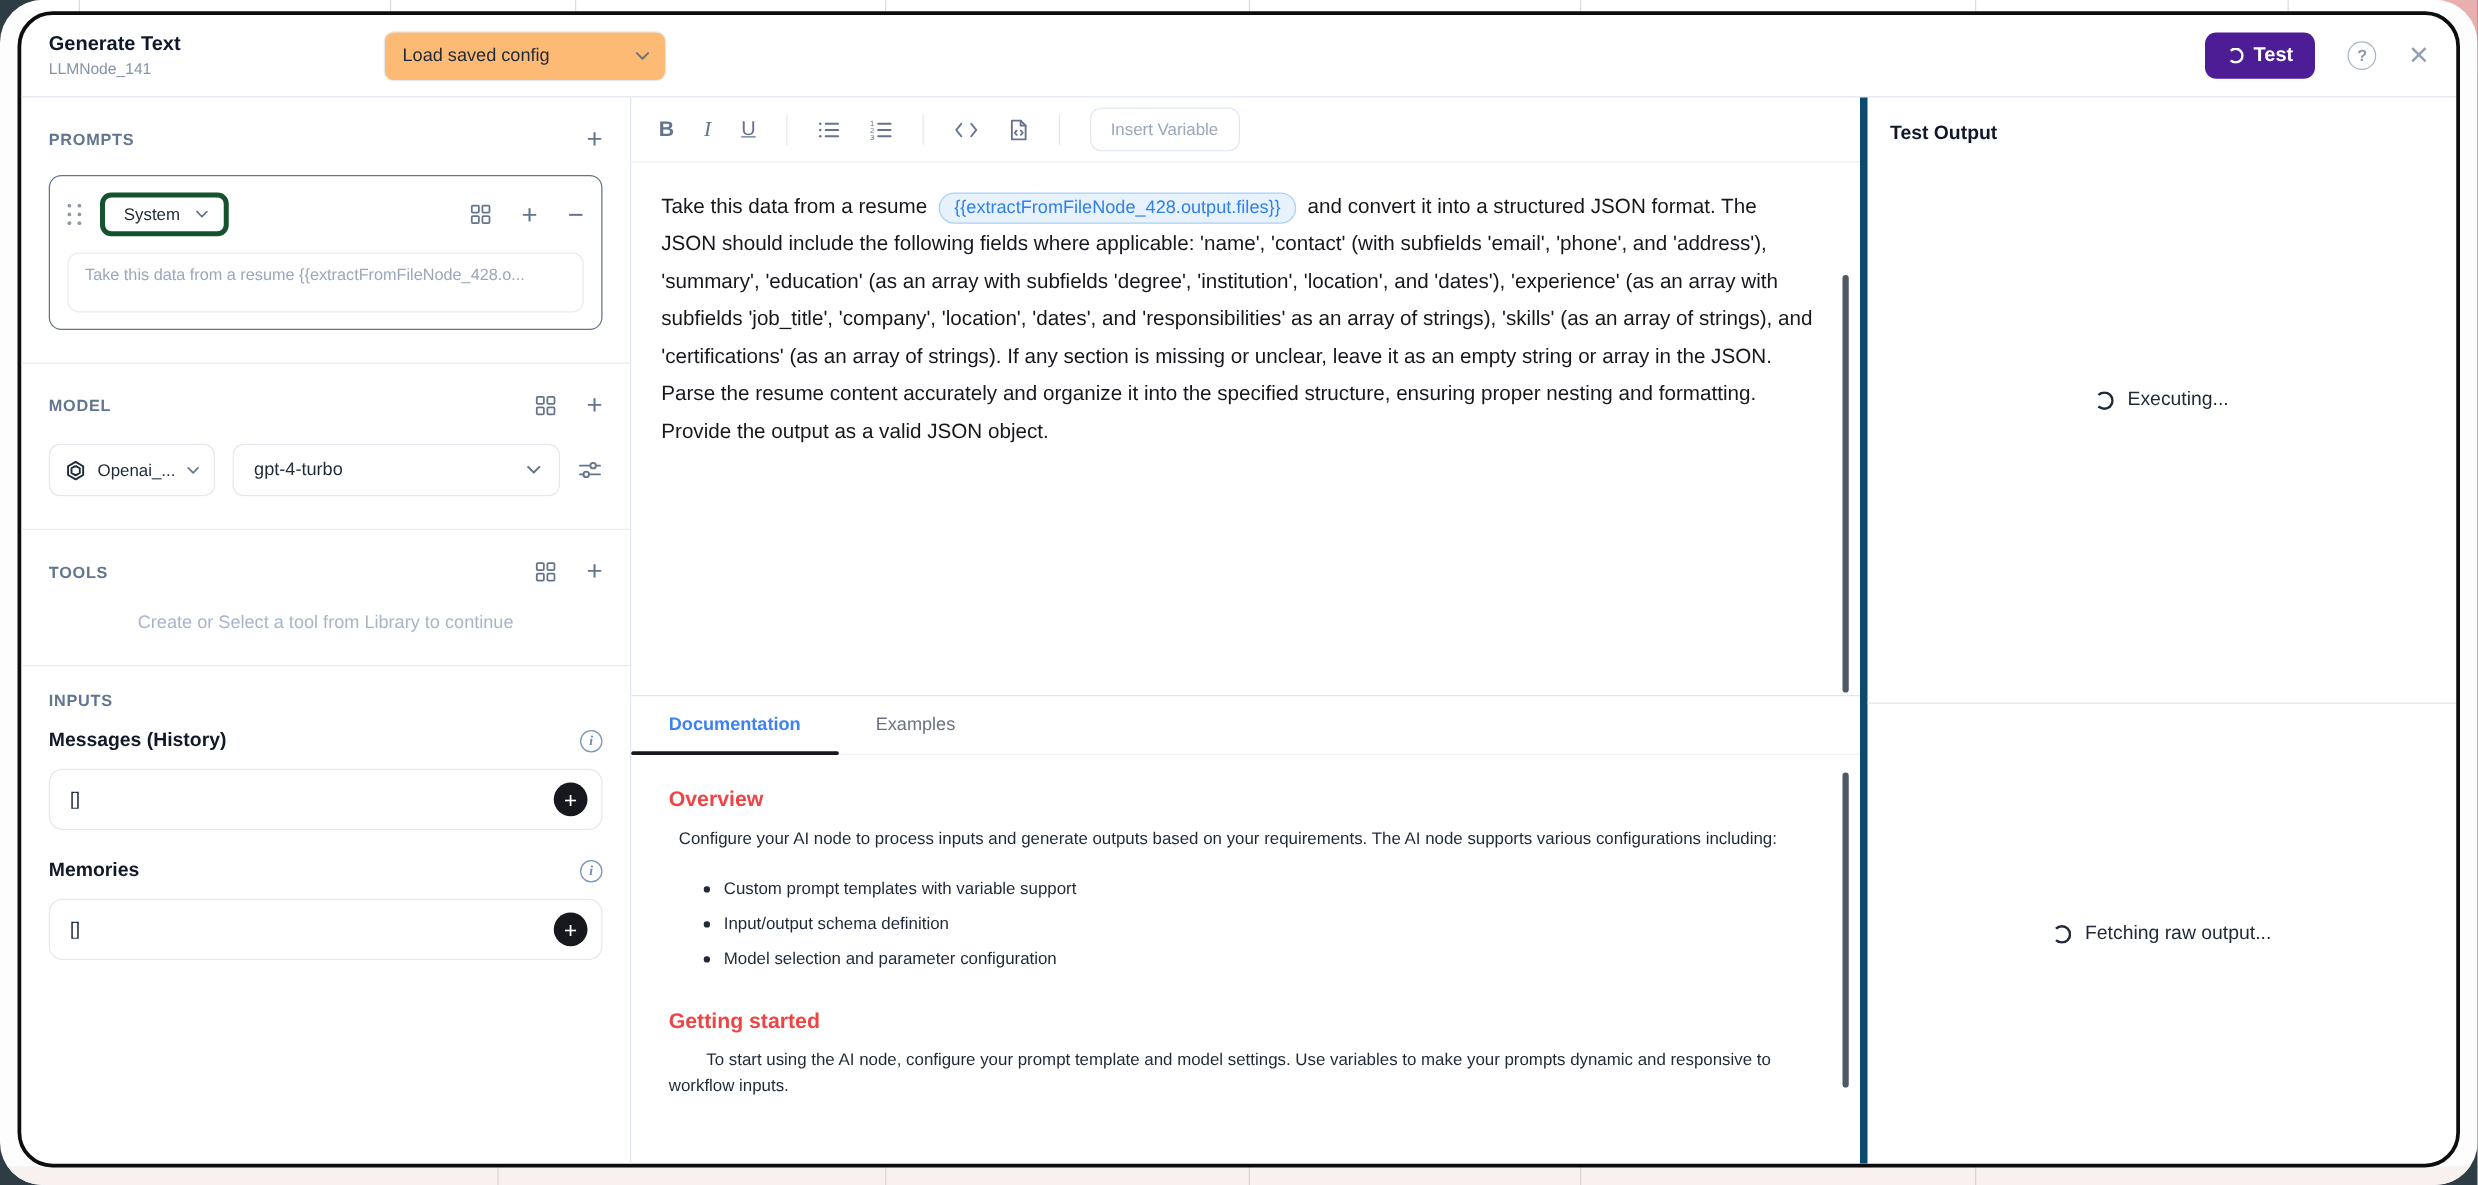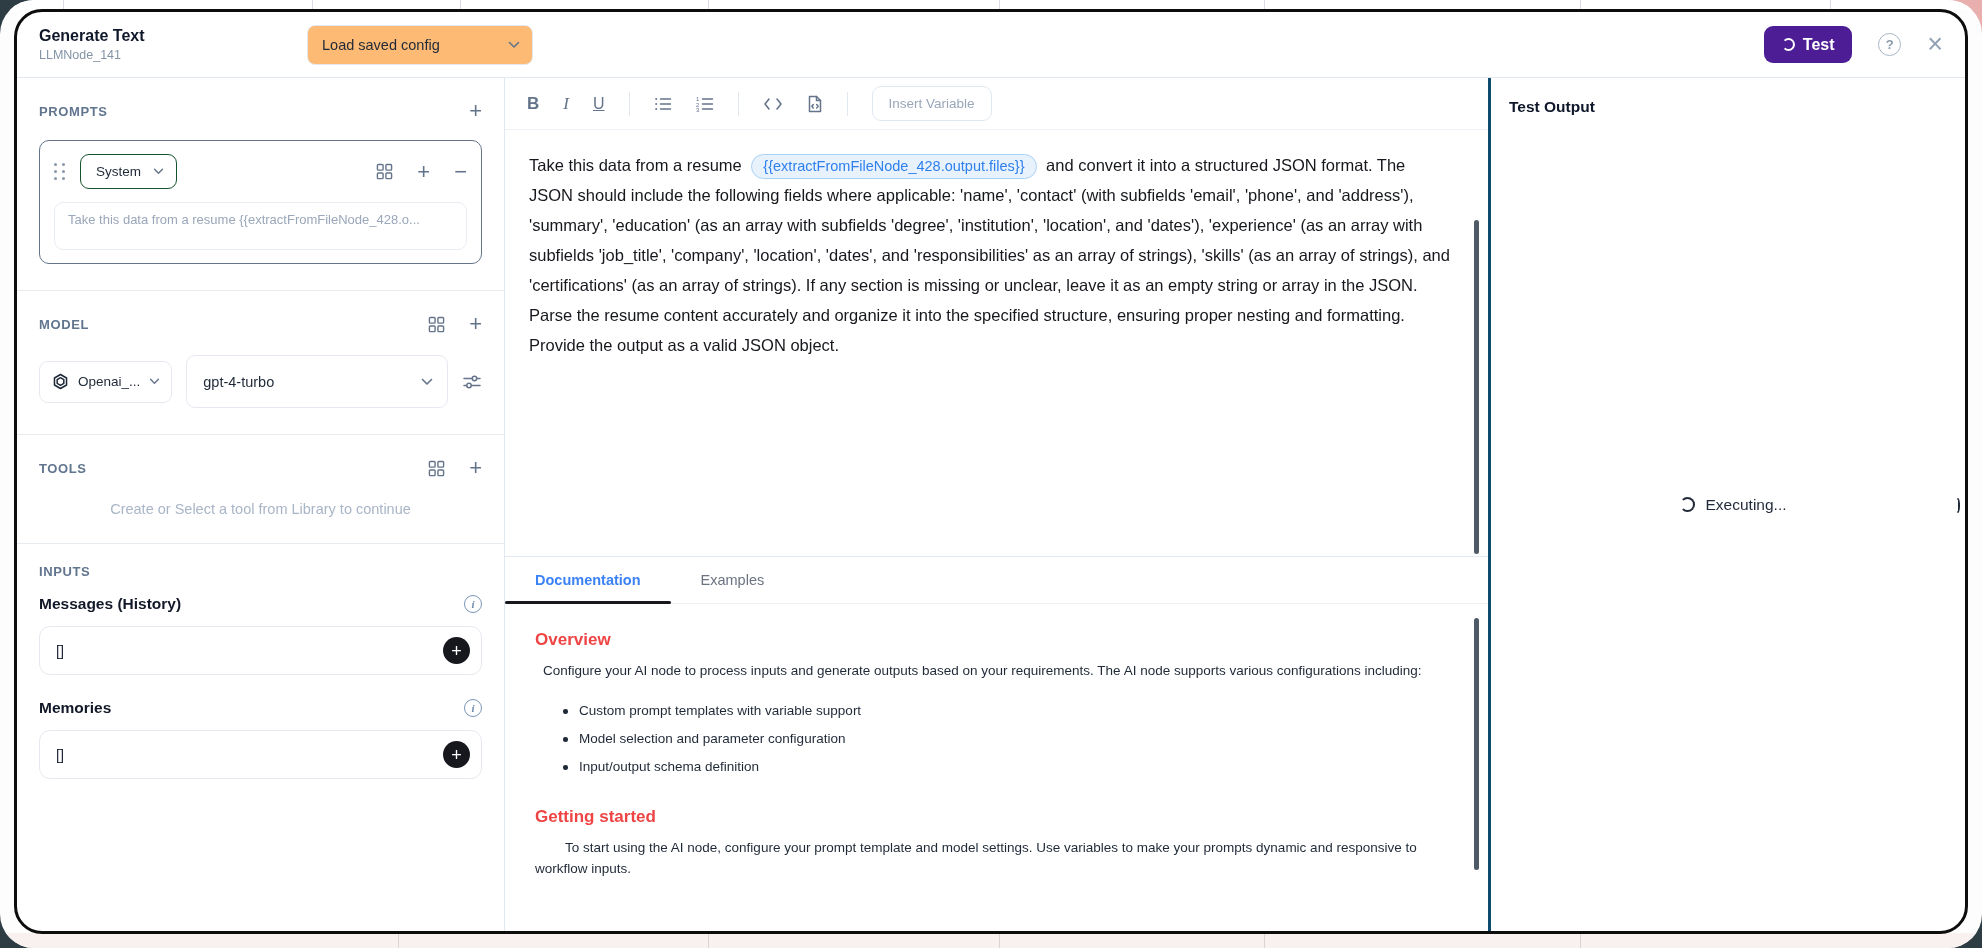--- a/index.html
+++ b/index.html
@@ -44,29 +44,29 @@
   .section-label { font-size:13px; font-weight:bold; letter-spacing:.6px; color:#61758f; }
   .head-icons { margin-left:auto; display:flex; align-items:center; gap:24px; }
   .icon-btn { color:#64748b; display:flex; align-items:center; cursor:pointer; }
   .plus-glyph { font-size:22px; font-weight:400; color:#64748b; line-height:1; }
   .minus-glyph { font-size:22px; font-weight:400; color:#64748b; line-height:1; }
 
   .prompt-card { margin-top:18px; border:1px solid #64748b; border-radius:10px; padding:13px 14px; }
   .prompt-card-row { display:flex; align-items:center; }
   .drag-dots { display:grid; grid-template-columns:repeat(2,4px); grid-auto-rows:4px; gap:3px 4px; margin-right:14px; cursor:grab; }
   .drag-dots i { width:3.2px; height:3.2px; border-radius:50%; background:#8b99ab; }
-  .role-select { height:35px; border:1px solid #14532d; border-radius:9px; display:flex; align-items:center; padding:0 12px 0 15px; gap:12px; font-size:13.5px; color:#1f2937; cursor:pointer; }
+  .role-select { height:35px; border:4px solid #14532d; border-radius:9px; display:flex; align-items:center; padding:0 12px 0 15px; gap:12px; font-size:13.5px; color:#1f2937; cursor:pointer; }
   .prompt-preview { margin-top:13px; border:1px solid #e8edf3; border-radius:9px; height:48px; padding:9px 13px; font-size:13px; color:#9aa7ba; overflow:hidden; white-space:nowrap; text-overflow:ellipsis; cursor:text; }
 
   .sb-divider { border:none; border-top:1px solid #e7ecf1; margin:26px -22px 0 -22px; }
 
   .model-row { margin-top:20px; display:flex; align-items:center; gap:14px; }
   .provider-select { height:42px; border:1px solid #e5e9ef; border-radius:9px; display:flex; align-items:center; padding:0 11px 0 12px; gap:9px; font-size:13.5px; color:#1f2937; max-width:150px; cursor:pointer; }
   .provider-select .txt { overflow:hidden; white-space:nowrap; text-overflow:ellipsis; max-width:72px; }
-  .model-select { height:53px; flex:1; border:1px solid #e5e9ef; border-radius:9px; display:flex; align-items:center; padding:0 14px 0 16px; font-size:14.5px; color:#1f2937; cursor:pointer; }
+  .model-select { height:42px; flex:1; border:1px solid #e5e9ef; border-radius:9px; display:flex; align-items:center; padding:0 14px 0 16px; font-size:14.5px; color:#1f2937; cursor:pointer; }
   .model-select .chev { margin-left:auto; }
 
   .tools-empty { margin:22px 0 6px 0; text-align:center; font-size:14.5px; color:#a9b5c7; }
 
   .inputs-label { margin-top:20px; }
   .input-field-label { margin-top:16px; display:flex; align-items:center; font-size:15.5px; font-weight:bold; color:#111827; }
   .info-circle { margin-left:auto; width:18px; height:18px; border-radius:50%; border:1.5px solid #7b97b6; color:#6d8cae; font-size:11px; font-style:italic; font-family:"Liberation Serif", serif; display:flex; align-items:center; justify-content:center; cursor:pointer; }
   .json-field { margin-top:13px; height:49px; border:1px solid #e5e9ef; border-radius:11px; display:flex; align-items:center; padding:0 11px 0 16px; font-size:14.5px; color:#1f2937; }
   .add-circle { margin-left:auto; width:27px; height:27px; border-radius:50%; background:#16181d; color:#fff; font-size:18px; display:flex; align-items:center; justify-content:center; cursor:pointer; line-height:1; }
 
@@ -96,21 +96,21 @@
   .docs li { font-size:13.5px; line-height:28px; color:#1f2937; position:relative; padding-left:16px; }
   .docs li::before { content:""; position:absolute; left:0; top:12px; width:4.5px; height:4.5px; border-radius:50%; background:#1f2937; }
   .docs .gs-head { margin-top:26px; }
   .docs .gs-para { text-indent:30px; margin-left:0; }
 
   .scroll-thumb { position:absolute; right:9px; width:5px; background:#4e5a66; border-radius:3px; }
   .thumb-editor { top:142px; height:334px; }
   .thumb-docs { top:540px; height:252px; }
 
   
-  .right-panel { width:477px; flex:0 0 477px; border-left:3px solid #0c4a6e; display:flex; flex-direction:row; }
+  .right-panel { width:477px; flex:0 0 477px; border-left:6px solid #0c4a6e; display:flex; flex-direction:column; }
   .out-section { position:relative; padding:20px 18px; }
   .out-test { flex:0 0 484px; }
   .out-raw { flex:1; border-top:1px solid #e2e8f0; }
   .out-title { font-size:15.5px; font-weight:bold; color:#0f172a; }
   .out-status { position:absolute; left:0; right:0; top:50%; transform:translateY(-50%); display:flex; align-items:center; justify-content:center; gap:11px; font-size:15.5px; color:#1f2937; }
 
   
   .spinner { width:15px; height:15px; border-radius:50%; border:2px solid currentColor; border-left-color:transparent; display:inline-block; animation:spin 1s linear infinite; }
   .test-btn .spinner { width:13px; height:13px; border-width:2px; }
   @keyframes spin { to { transform:rotate(360deg); } }
@@ -359,22 +359,22 @@
       <div class="tabs-bar">
         <div class="tab active">Documentation</div>
         <div class="tab">Examples</div>
       </div>
 
       <div class="docs">
         <h3>Overview</h3>
         <p class="para">Configure your AI node to process inputs and generate outputs based on your requirements. The AI node supports various configurations including:</p>
         <ul>
           <li>Custom prompt templates with variable support</li>
+          <li>Input/output schema definition</li>
           <li>Model selection and parameter configuration</li>
-          <li>Input/output schema definition</li>
         </ul>
         <h3 class="gs-head">Getting started</h3>
         <p class="para gs-para">To start using the AI node, configure your prompt template and model settings. Use variables to make your prompts dynamic and responsive to workflow inputs.</p>
       </div>
 
       <div class="scroll-thumb thumb-editor"></div>
       <div class="scroll-thumb thumb-docs"></div>
     </div>
 
     <div class="right-panel">

